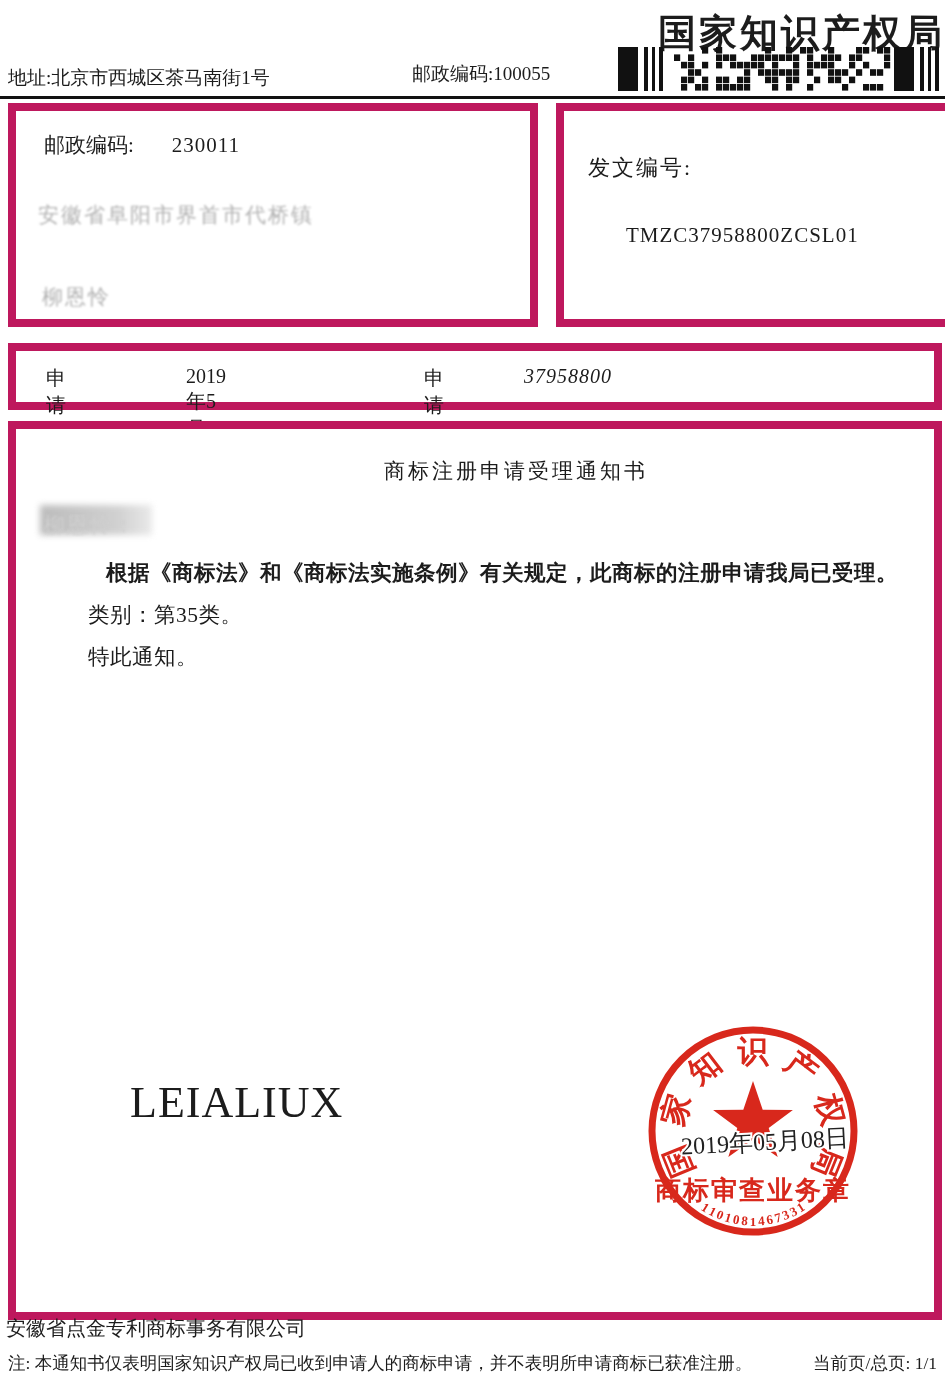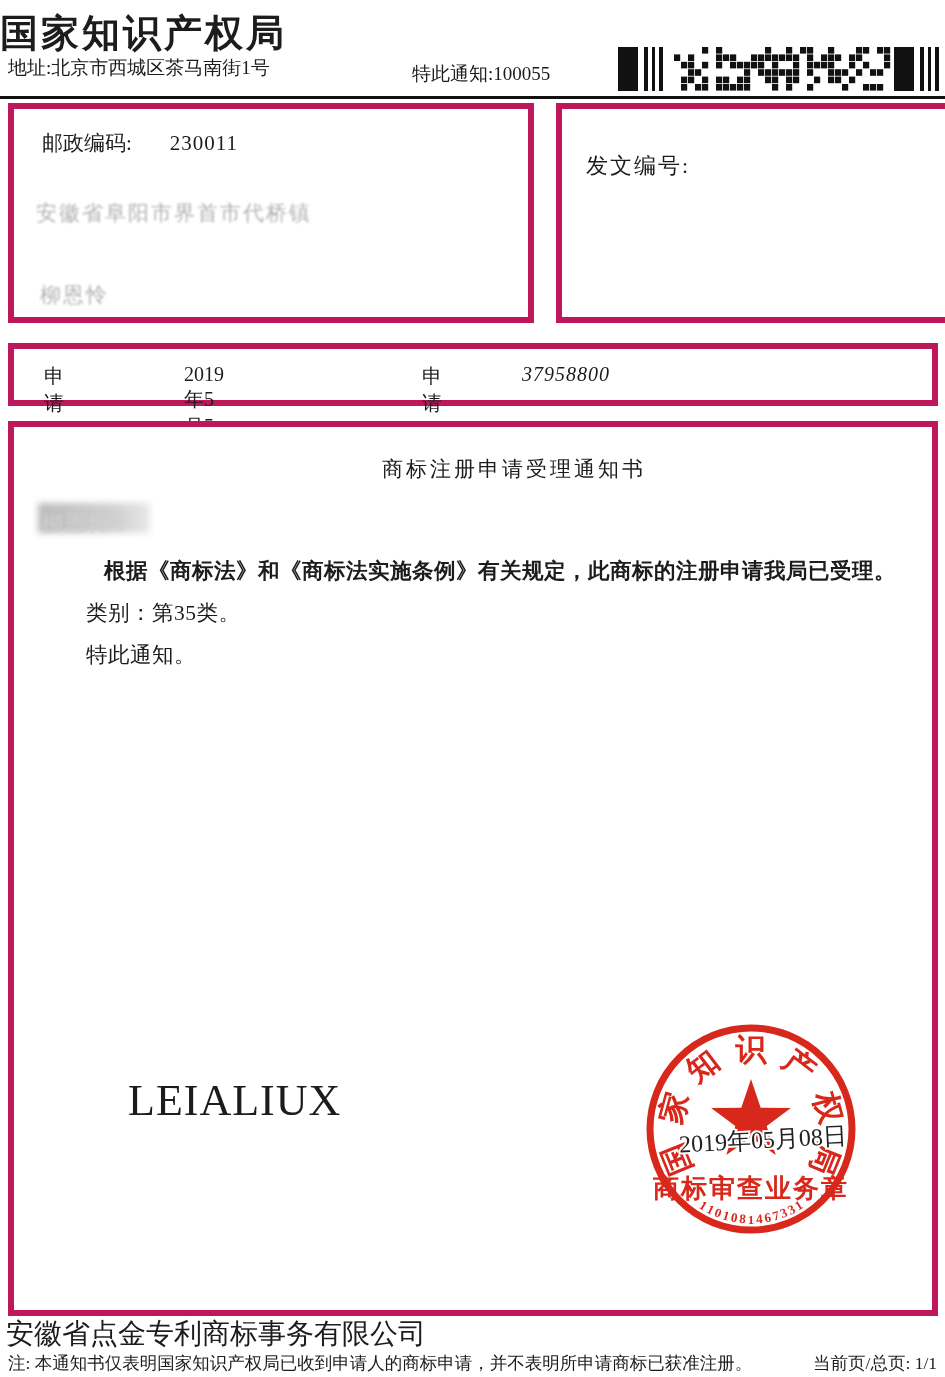--- a/index.html
+++ b/index.html
@@ -1,23 +1,23 @@
 <!DOCTYPE html>
 <html><head>
 <meta charset="utf-8">
 <style>
   html,body{margin:0;padding:0;background:#ffffff;}
   body{width:945px;height:1377px;position:relative;font-family:"Liberation Serif","DejaVu Serif",serif;color:#1c1c1c;overflow:hidden;}
   .abs{position:absolute;}
-  .org-title{top:8px;left:0;width:945px;text-align:left;font-size:38px;font-weight:bold;letter-spacing:3px;}
-  .addr{top:55px;left:8px;font-size:19px;}
+  .org-title{top:8px;left:0;width:945px;text-align:right;font-size:38px;font-weight:bold;letter-spacing:3px;}
+  .addr{top:65px;left:8px;font-size:19px;}
   .postcode{top:61px;left:412px;font-size:19px;}
   .barcode{top:45px;left:618px;}
   .sep{top:96px;left:0;width:945px;height:3px;background:#111;}
-  .box{border:6px solid #be185d;background:#fff;}
+  .box{border:8px solid #be185d;background:#fff;}
   .box-recipient{top:103px;left:8px;width:514px;height:208px;}
   .box-docnum{top:103px;left:556px;width:370px;height:208px;padding-left:24px;}
   .box-approw{top:343px;left:8px;width:918px;height:51px;}
   .box-main{top:421px;left:8px;width:918px;height:883px;}
   .rcpt-line{top:20px;left:28px;font-size:21px;}
   .rcpt-val{margin-left:38px;letter-spacing:1px;}
   .blur-soft{color:#b2b2b2;filter:blur(1.1px);}
   .rcpt-addr{top:90px;left:22px;font-size:21px;letter-spacing:2px;}
   .rcpt-name{top:172px;left:26px;font-size:21px;letter-spacing:2px;}
   .doc-label{top:42px;left:24px;font-size:22px;letter-spacing:2px;}
@@ -30,30 +30,30 @@
   .notice-title{top:28px;left:12px;width:100%;text-align:center;font-size:21px;letter-spacing:3px;font-weight:normal;margin-left:29px;}
   .addressee-wrap{top:80px;left:24px;width:160px;height:32px;}
   .smudge{position:absolute;left:0;top:-4px;width:112px;height:30px;background:linear-gradient(90deg,#a6a6a6,#c2c2c2 70%,#e2e2e2);filter:blur(3px);opacity:.75;}
   .addressee-text{position:absolute;left:4px;top:2px;font-size:21px;color:#cfcfcf;filter:blur(1px);letter-spacing:2px;}
   .para{left:72px;font-size:21.5px;letter-spacing:.5px;}
   .p1{top:129px;text-indent:18px;width:810px;font-weight:bold;}
   .p2{top:171px;}
   .p3{top:213px;}
   .trademark{top:648px;left:114px;font-size:44px;letter-spacing:1px;font-family:"Liberation Serif","DejaVu Serif",serif;}
   .seal{top:562px;left:597px;width:280px;height:280px;}
-  .agency{top:1315px;left:6px;font-size:28px;}
+  .agency{top:1315px;left:6px;font-size:20px;}
   .note-row{top:1351px;left:8px;width:929px;display:flex;justify-content:space-between;font-size:17.5px;}
   .note-left{white-space:nowrap;}
 </style>
 </head>
 <body>
 
 <div class="abs org-title">国家知识产权局</div>
 <div class="abs addr">地址:北京市西城区茶马南街1号</div>
-<div class="abs postcode">特此通知:100055</div>
+<div class="abs postcode">邮政编码:100055</div>
 <svg class="abs barcode" id="barcode" width="322" height="50" viewBox="0 0 322 50">
     <rect x="0" y="2" width="20" height="44" fill="#111"></rect>
     <rect x="26" y="2" width="4" height="44" fill="#111"></rect>
     <rect x="34" y="2" width="3" height="44" fill="#111"></rect>
     <rect x="41" y="2" width="4" height="44" fill="#111"></rect>
     <rect x="276" y="2" width="20" height="44" fill="#111"></rect>
     <rect x="302" y="2" width="4" height="44" fill="#111"></rect>
     <rect x="310" y="2" width="3" height="44" fill="#111"></rect>
     <rect x="317" y="2" width="4" height="44" fill="#111"></rect>
     <rect x="56" y="9.4" width="6.2" height="6.6" fill="#111"></rect>
@@ -156,20 +156,21 @@
 <div class="abs box box-recipient">
   <div class="abs rcpt-line">
     <span>邮政编码:</span><span class="rcpt-val">230011</span>
   </div>
   <div class="abs rcpt-addr blur-soft">安徽省阜阳市界首市代桥镇</div>
   <div class="abs rcpt-name blur-soft">柳恩怜</div>
 </div>
 
 <div class="abs box box-docnum">
   <div class="abs doc-label">发文编号:</div>
+  <div class="abs doc-value">TMZC37958800ZCSL01</div>
 </div>
 
 <div class="abs box box-approw">
   <div class="abs app-line">
     <span class="app-date-label">申请日期:</span>
     <span class="app-date-val">2019年5月5日</span>
     <span class="app-no-label">申请号:</span>
     <span class="app-no-val">37958800</span>
   </div>
 </div>

